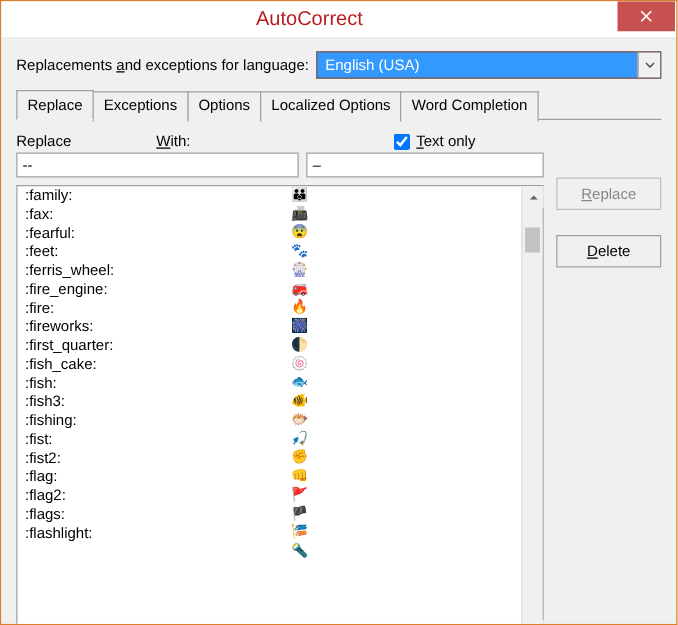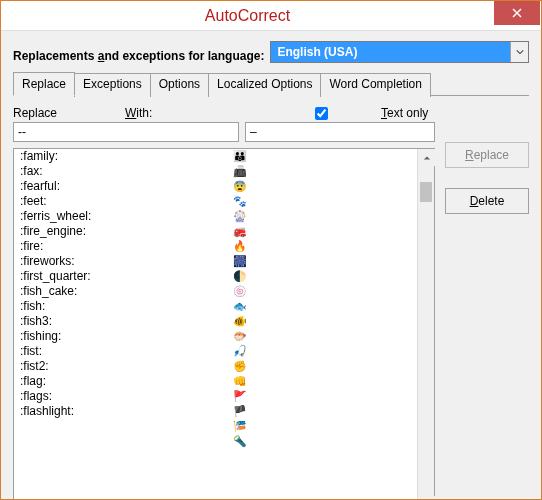--- a/index.html
+++ b/index.html
@@ -6,41 +6,41 @@
 body { background: #f0f0f0; width: 542px; height: 500px; border: 1px solid #d97f2a; overflow: hidden; }
 
 .titlebar { background: #fff; height: 30px; display: flex; align-items: center; border-bottom: 1px solid #e0e0e0; }
 .titlebar .title { flex: 1; text-align: center; color: #b91c1c; font-size: 16px; }
 .titlebar .btn { width: 44px; height: 24px; display: flex; align-items: center; justify-content: center; margin-right: 1px; }
 .titlebar .close { background: #c75050; color: #fff; width: 46px; height: 24px; margin-top: -6px; }
 .titlebar .close svg { width: 10px; height: 10px; }
 
 .content { padding: 10px 12px 0 12px; background: #f0f0f0; }
 
-.lang-row { display: flex; align-items: flex-end; margin-bottom: 8px; font-weight: bold; }
+.lang-row { display: flex; align-items: center; margin-bottom: 8px; }
 .lang-row label { margin-right: 6px; white-space: nowrap; }
 .lang-row .u { text-decoration: underline; }
 .combo { flex: 1; display: flex; border: 1px solid #7a7a7a; background: #7f1d1d; height: 22px; }
 .combo .sel { flex: 1; background: #3399ff; color: #fff; padding: 3px 6px; }
 .combo .drop { width: 18px; border-left: 1px solid #a0a0a0; background: #f0f0f0; display: flex; align-items: center; justify-content: center; }
 .combo .drop svg { width: 8px; height: 8px; }
 
 .tabs { display: flex; border-bottom: 1px solid #a0a0a0; margin-top: 2px; }
 .tab { padding: 4px 8px 4px 8px; border: 1px solid #a0a0a0; border-bottom: none; margin-right: -1px; background: #f0f0f0; position: relative; top: 1px; }
 .tab.active { background: #f0f0f0; border-bottom: 1px solid #f0f0f0; z-index: 2; }
 .tab:not(.active) { top: 2px; padding-top: 3px; padding-bottom: 3px; }
 
 .panel { padding: 10px 0 0 0; display: flex; }
 .panel-left { flex: 1; }
 .panel-right { width: 84px; margin-left: 10px; }
 
 .field-labels { display: flex; }
 .field-labels .lbl { flex: 1; }
 .field-labels .with { width: 190px; }
-.field-labels .chk { width: 120px; display: flex; align-items: center; gap: 48px; }
+.field-labels .chk { width: 120px; display: flex; align-items: center; }
 .field-labels .chk input { margin-right: 5px; }
 
 .inputs { display: flex; margin-top: 2px; gap: 6px; }
 .inputs input { border: 1px solid #a0a0a0; height: 20px; padding: 2px 4px; background: #fff; flex: 1; }
 
 .listbox { border: 1px solid #a0a0a0; margin-top: 6px; height: 366px; background: #fff; display: flex; justify-content: space-between; }
 .listcols { flex: 1; display: flex; overflow: hidden; }
 .col { overflow: hidden; }
 .col.c1 { flex: 1; }
 .col.c2 { width: 190px; }
@@ -131,20 +131,21 @@
               <div class="row">:fire:</div>
               <div class="row">:fireworks:</div>
               <div class="row">:first_quarter:</div>
               <div class="row">:fish_cake:</div>
               <div class="row">:fish:</div>
               <div class="row">:fish3:</div>
               <div class="row">:fishing:</div>
               <div class="row">:fist:</div>
               <div class="row">:fist2:</div>
               <div class="row">:flag:</div>
+              <div class="row">:flag2:</div>
               <div class="row">:flags:</div>
               <div class="row">:flashlight:</div>
             </div>
           <div class="col c2" id="col2">
               <div class="row">👪</div>
               <div class="row">📠</div>
               <div class="row">😨</div>
               <div class="row">🐾</div>
               <div class="row">🎡</div>
               <div class="row">🚒</div>

